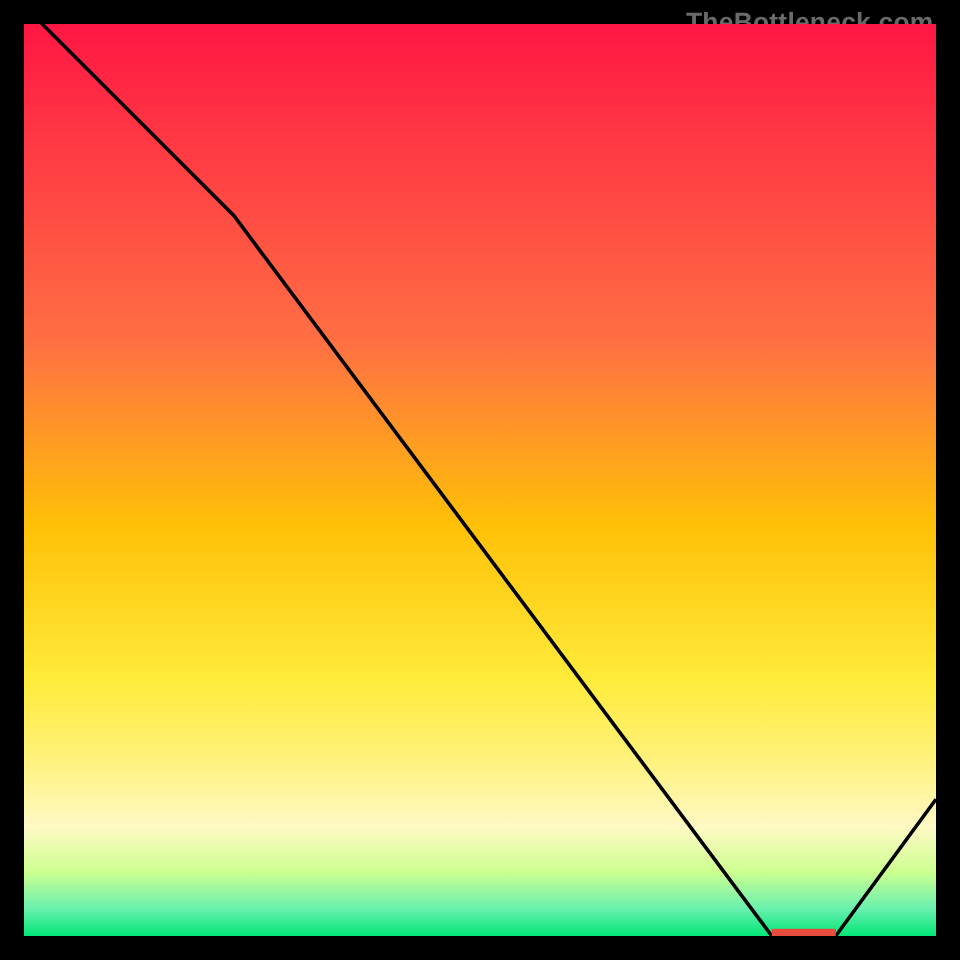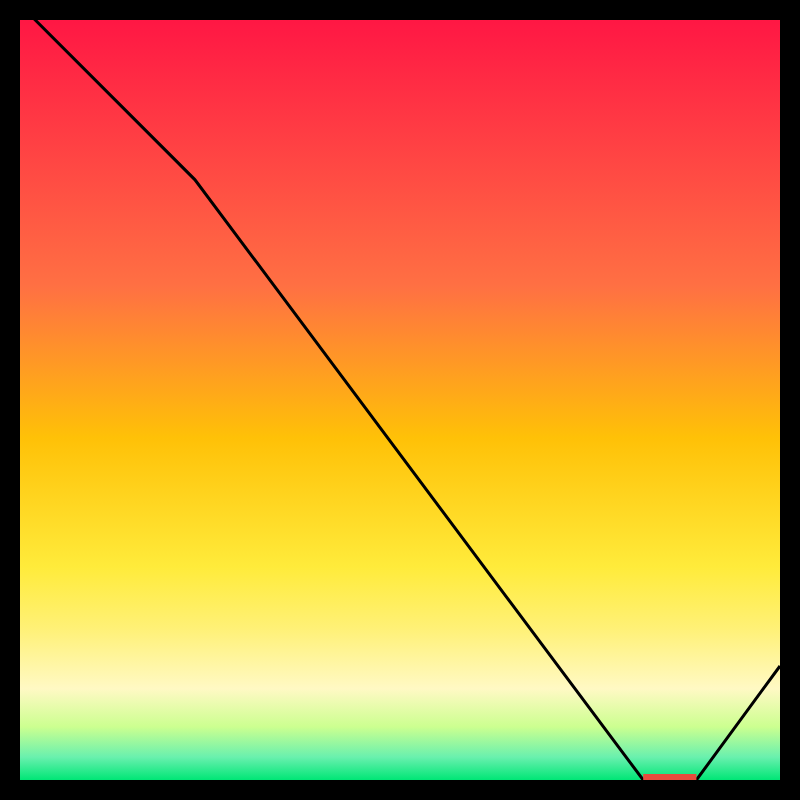--- a/index.html
+++ b/index.html
@@ -34,20 +34,21 @@
     top: 20px;
     width: 760px;
     height: 760px;
     overflow: visible;
   }
 </style>
 </head>
 <body>
 
 <div class="wrap">
+  <div class="watermark">TheBottleneck.com</div>
 
   <svg class="plot-area" viewBox="0 0 760 760" preserveAspectRatio="none">
     <defs>
       <linearGradient id="bg-grad" x1="0" y1="0" x2="0" y2="1">
 
       <stop offset="0.00%" stop-color="#ff1744"></stop>
           <stop offset="35.00%" stop-color="#ff7043"></stop>
           <stop offset="55.00%" stop-color="#ffc107"></stop>
           <stop offset="72.00%" stop-color="#ffeb3b"></stop>
           <stop offset="80.00%" stop-color="#fff176"></stop>

